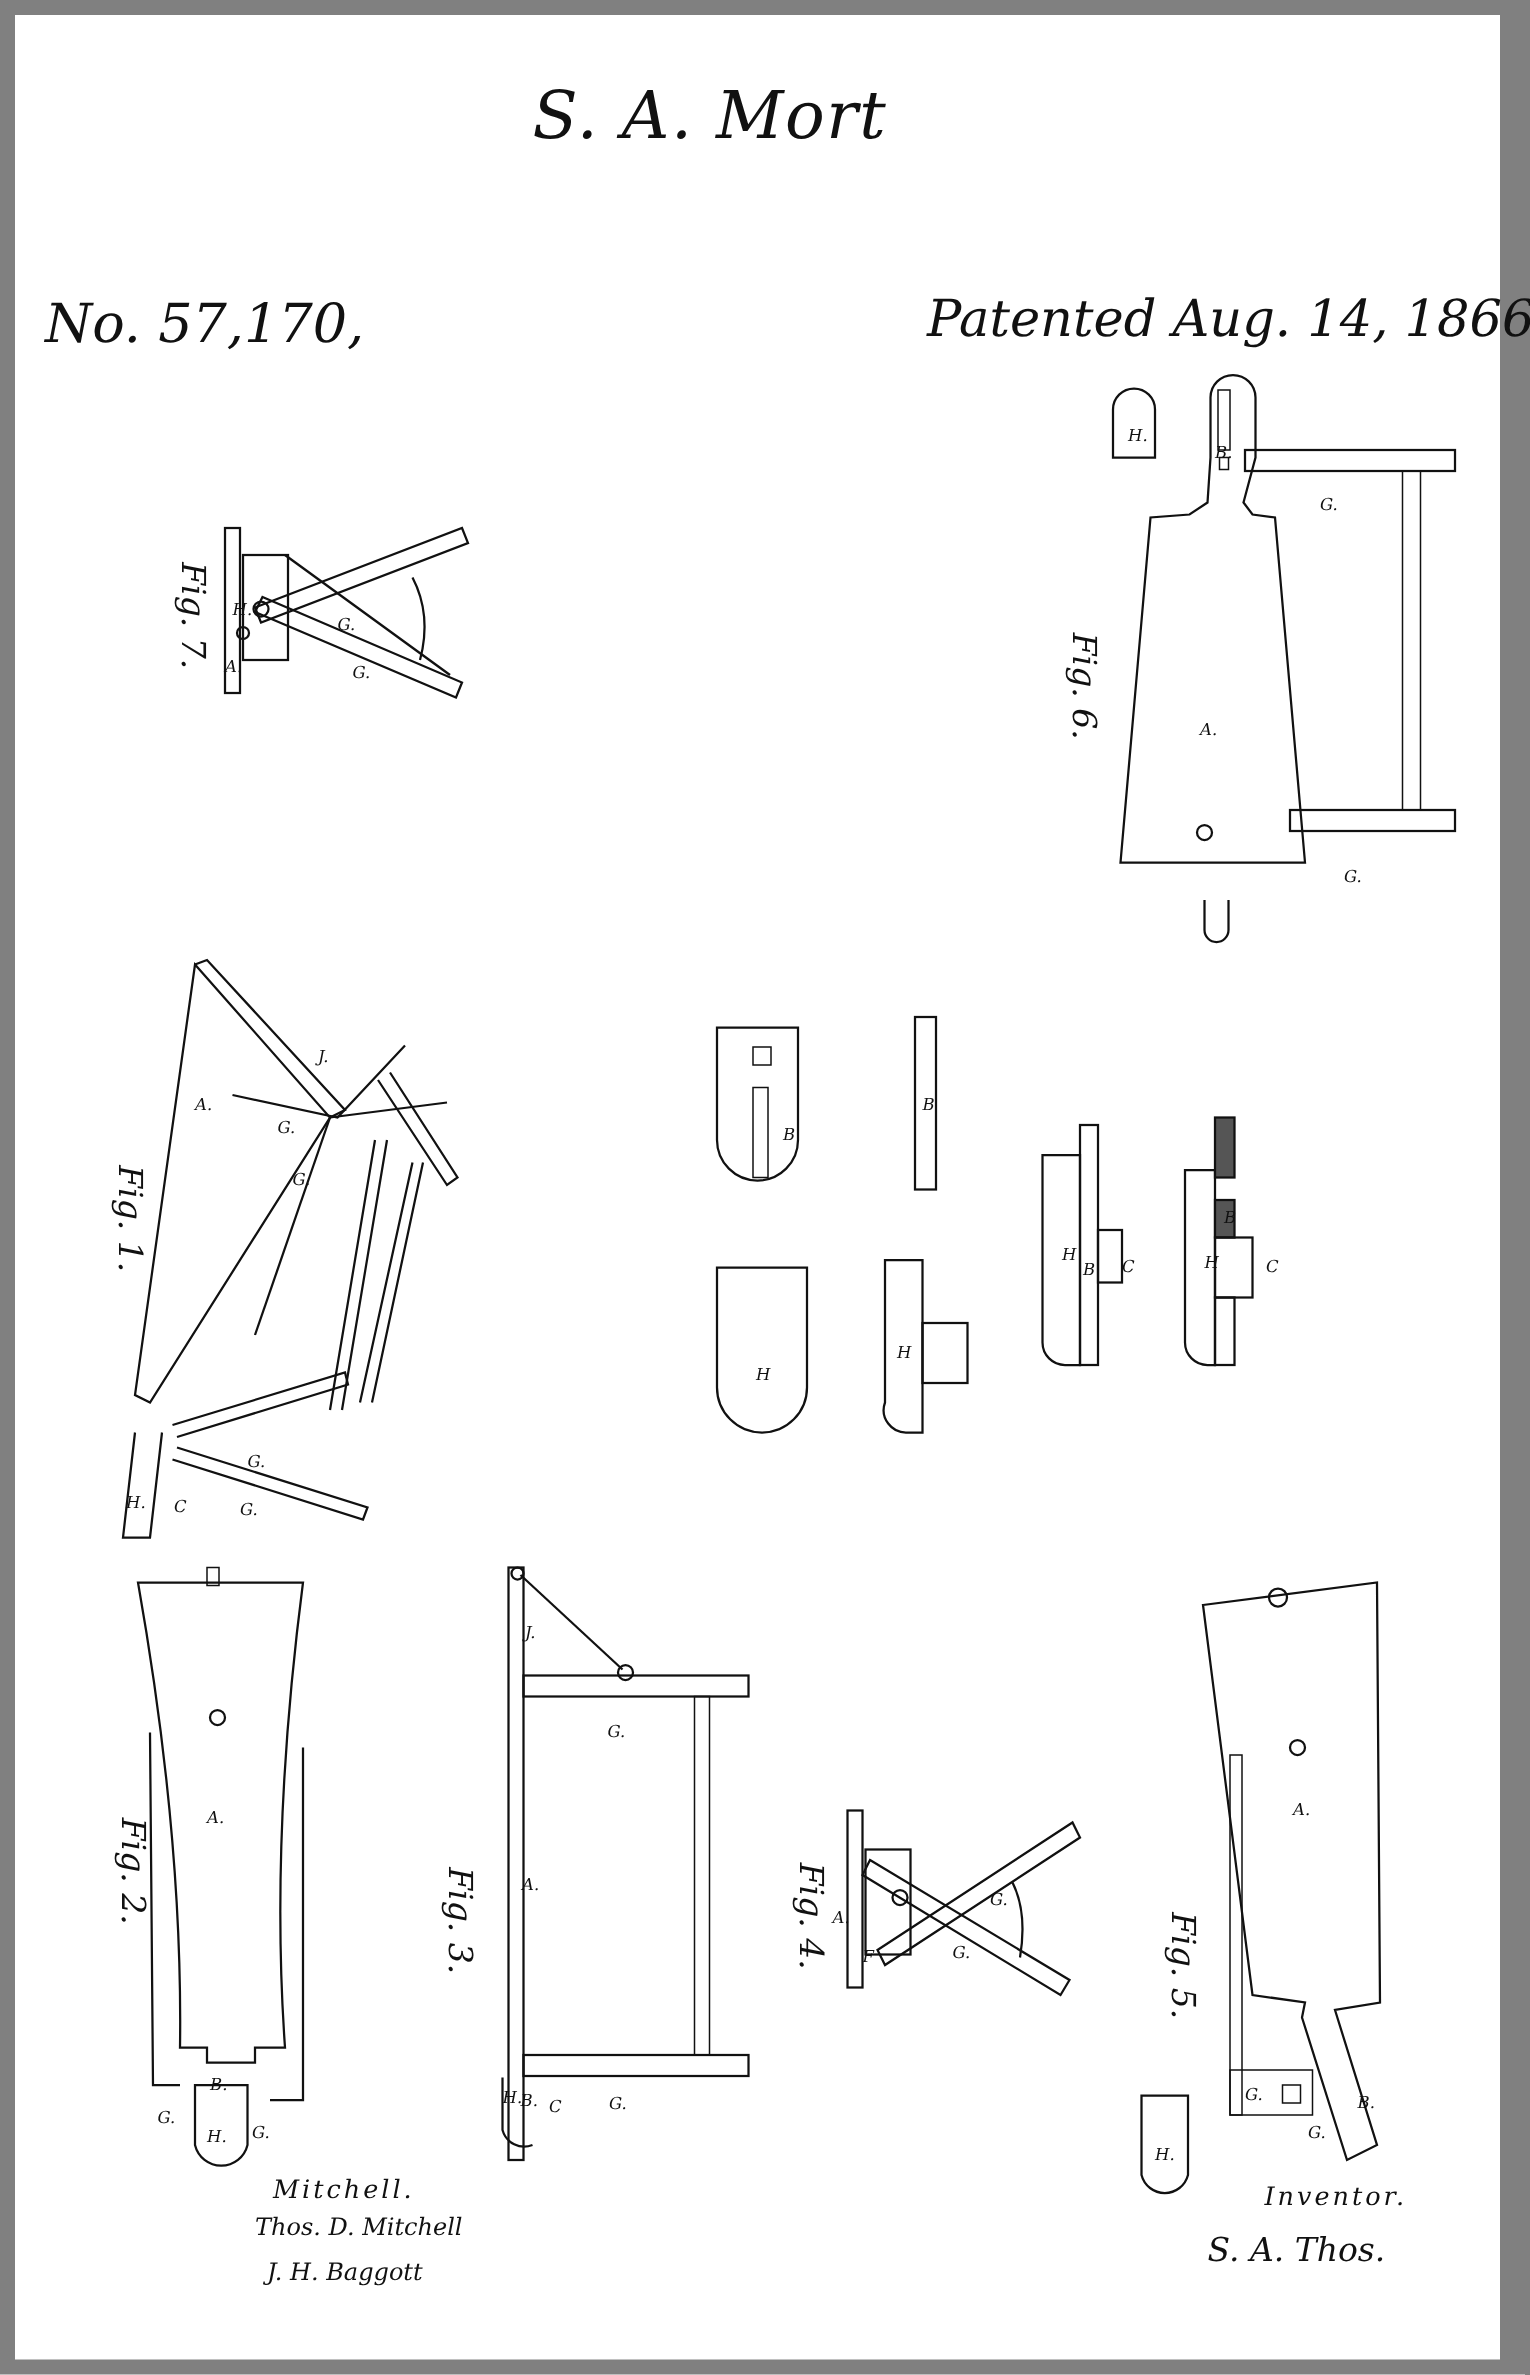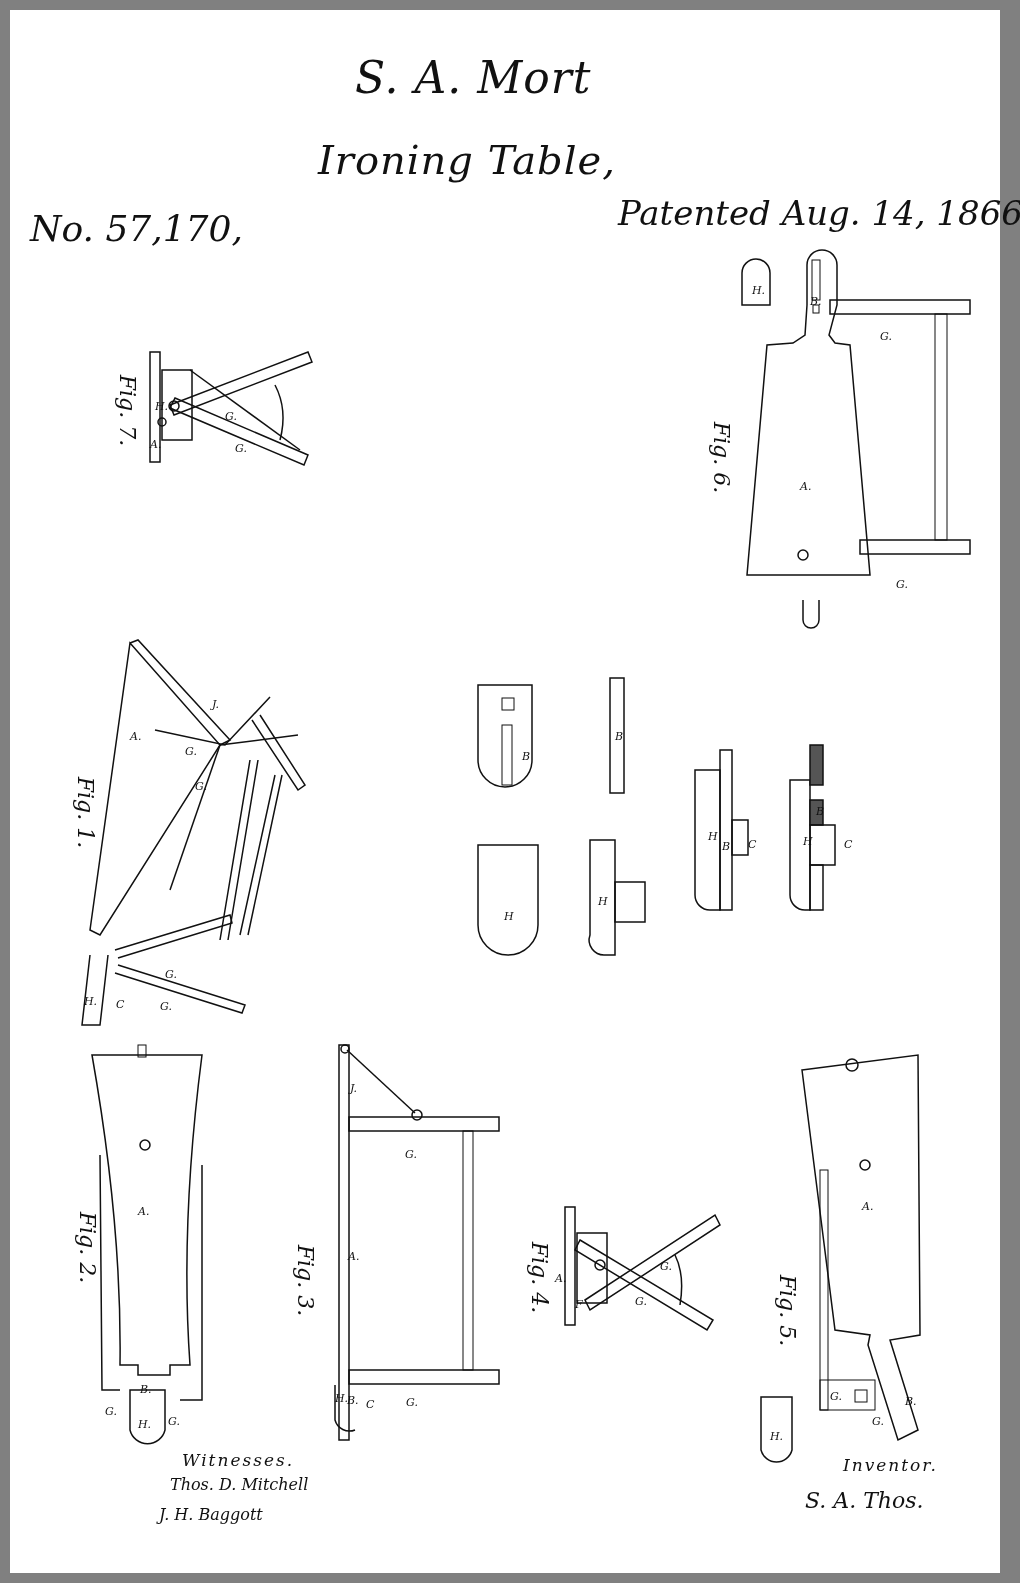--- a/index.html
+++ b/index.html
@@ -1,38 +1,37 @@
 <!DOCTYPE html>
 <html><head>
 <meta charset="utf-8">
 <style>
   html, body { margin:0; padding:0; }
   body { width:1020px; height:1583px; background:#808080; position:relative; overflow:hidden; }
   .sheet { position:absolute; left:10px; top:10px; width:990px; height:1563px; background:#ffffff;text-align:center; }
   .txt { position:absolute; color:#111; font-family:"DejaVu Serif", serif; font-style:italic; white-space:nowrap; }
   .title-name { left:345px; top:42px; font-size:44px; letter-spacing:1px; }
   .title-sub { left:308px; top:127px; font-size:40px; letter-spacing:1px; }
-  .patent-no { left:20px; top:198px; font-size:36px; }
+  .patent-no { left:20px; top:186px; font-size:36px; }
   .patent-date { left:608px; top:183px; font-size:34px; }
   .fig-label { position:absolute; font-family:"DejaVu Serif", serif; font-style:italic; font-size:22px; color:#111; transform:rotate(90deg); transform-origin:center; white-space:nowrap; }
   .letter { position:absolute; font-family:"DejaVu Serif", serif; font-style:italic; font-size:11px; color:#111; }
   .sig-head { font-family:"DejaVu Serif", serif; font-style:italic; font-size:17px; letter-spacing:2px; }
   .sig { font-family:"DejaVu Serif", serif; font-style:italic; font-size:16px; }
   svg.fig { position:absolute; overflow:visible; }
   svg.fig * { fill:none; stroke:#111; stroke-width:1.5; }
   svg.fig .hatch { fill:#555; stroke:#111; }
   svg.fig .thin { stroke-width:1; }
 </style>
 </head>
 <body>
 
 <div class="sheet">
 
   <div class="txt title-name">S. A. Mort</div>
-  <div class="txt title-sub">Ironing Table,</div>
   <div class="txt patent-no">No. 57,170,</div>
   <div class="txt patent-date">Patented Aug. 14, 1866.</div>
 
   <div class="fig-label" style="left:82px;top:388px;">Fig. 7.</div>
   <svg class="fig" style="left:130px;top:330px;" width="190" height="130">
     <rect x="10" y="12" width="10" height="110"></rect>
     <rect x="22" y="30" width="30" height="70"></rect>
     <path d="M30 65 L168 12 L172 22 L34 75 Z"></path>
     <path d="M35 58 L168 115 L164 125 L30 68 Z"></path>
     <path d="M50 30 L160 110"></path>
@@ -172,18 +171,18 @@
   </svg>
   <div class="letter" style="left:852px;top:1190px;">A.</div>
   <div class="letter" style="left:895px;top:1385px;">B.</div>
   <div class="letter" style="left:820px;top:1380px;">G.</div>
   <div class="letter" style="left:862px;top:1405px;">G.</div>
   <svg class="fig" style="left:748px;top:1385px;" width="40" height="80">
     <path d="M3 2 L34 2 L34 55 A16 16 0 0 1 3 55 Z"></path>
   </svg>
   <div class="letter" style="left:760px;top:1420px;">H.</div>
 
-  <div class="txt sig-head" style="left:172px;top:1440px;">Witnesses.</div>
+  <div class="txt sig-head" style="left:172px;top:1440px;">Mitchell.</div>
   <div class="txt sig" style="left:160px;top:1465px;font-style:italic;">Thos. D. Mitchell</div>
-  <div class="txt sig" style="left:149px;top:1495px;">J. H. Baggott</div>
+  <div class="txt sig" style="left:168px;top:1495px;">J. H. Baggott</div>
   <div class="txt sig-head" style="left:833px;top:1445px;">Inventor.</div>
   <div class="txt sig" style="left:795px;top:1478px;font-size:22px;">S. A. Thos.</div>
 </div>
 
 </body></html>

